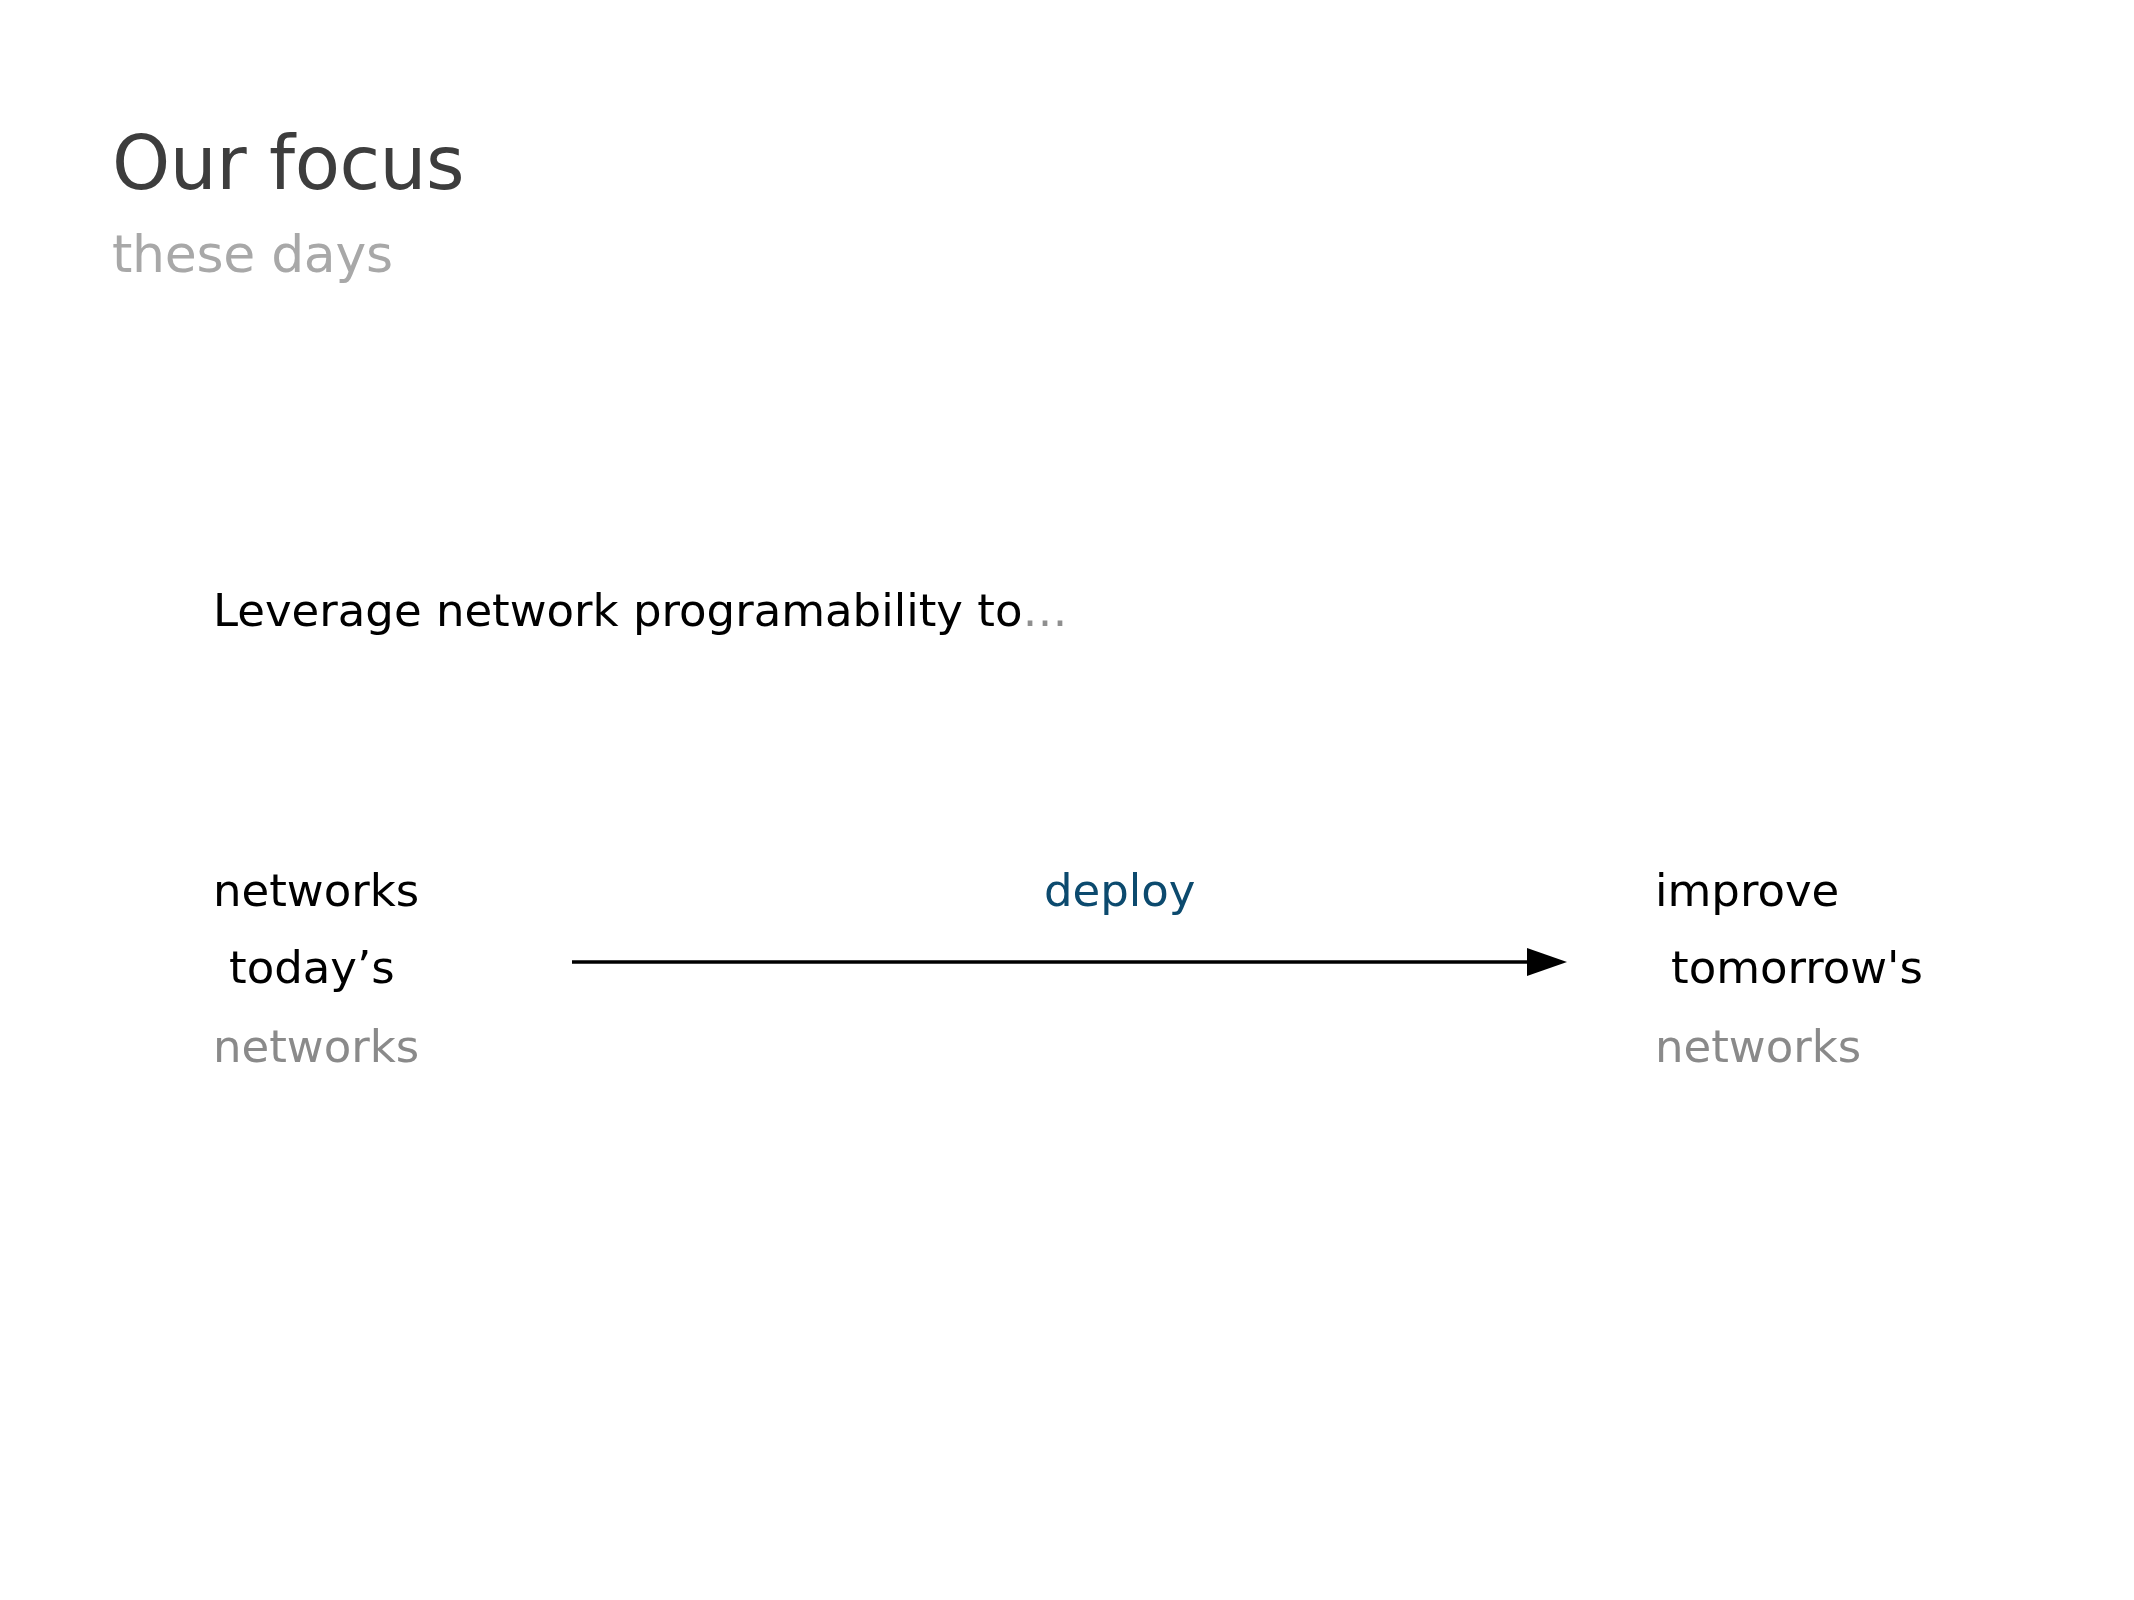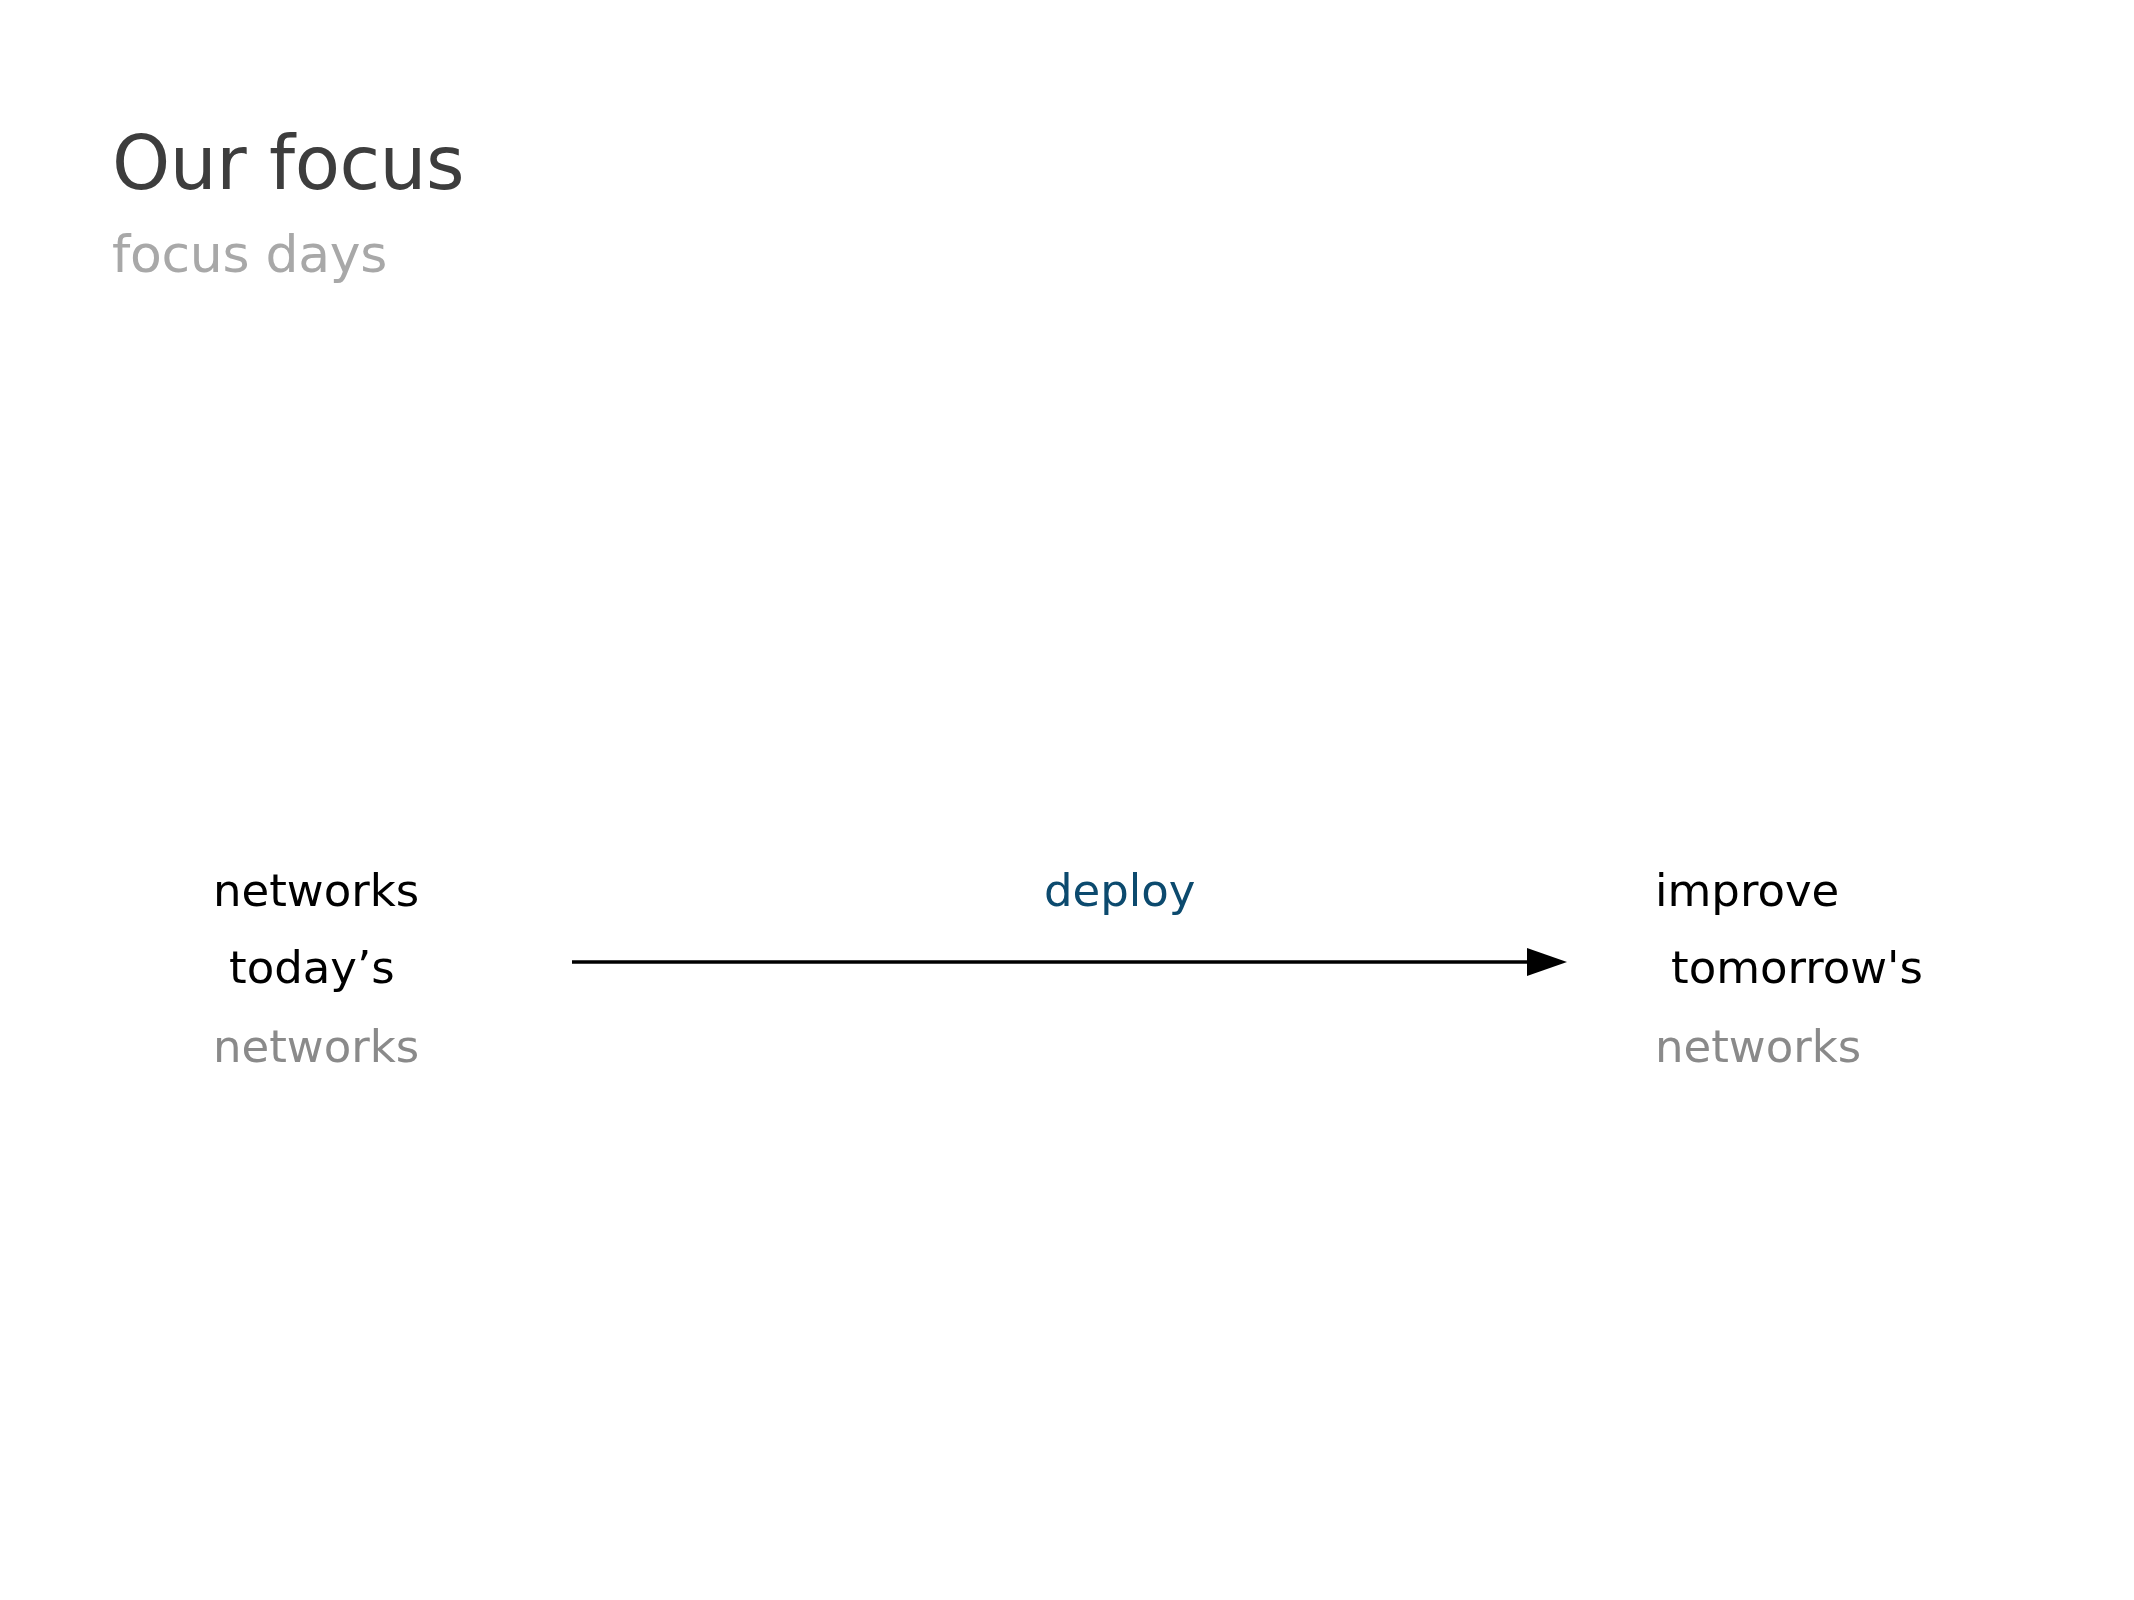--- a/index.html
+++ b/index.html
@@ -114,23 +114,24 @@
     overflow: visible;
   }
 </style>
 </head>
 <body>
 
 <div class="slide">
 
   <div class="title-block">
     <div class="slide-title">Our focus</div>
-    <div class="slide-subtitle">focus days</div>
+    <div class="slide-subtitle">these days</div>
   </div>
 
+  <div class="lead-line"><span>Leverage network programability to</span><span class="lead-ellipsis">…</span></div>
 
   <div class="flow">
 
     <div class="flow-col left">
       <div class="flow-row r1 tone-dark">networks</div>
       <div class="flow-row r2 tone-dark">today’s</div>
       <div class="flow-row r3 tone-gray">networks</div>
     </div>
 
     <div class="flow-center-label">deploy</div>

